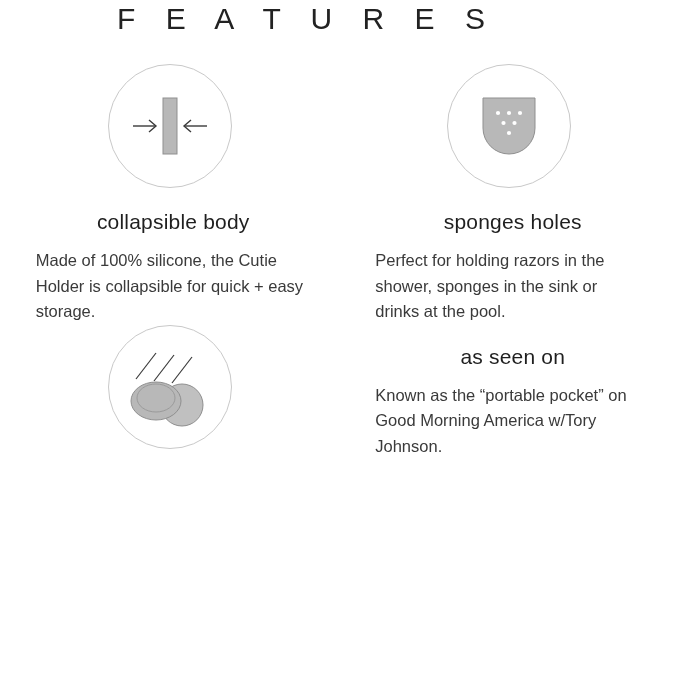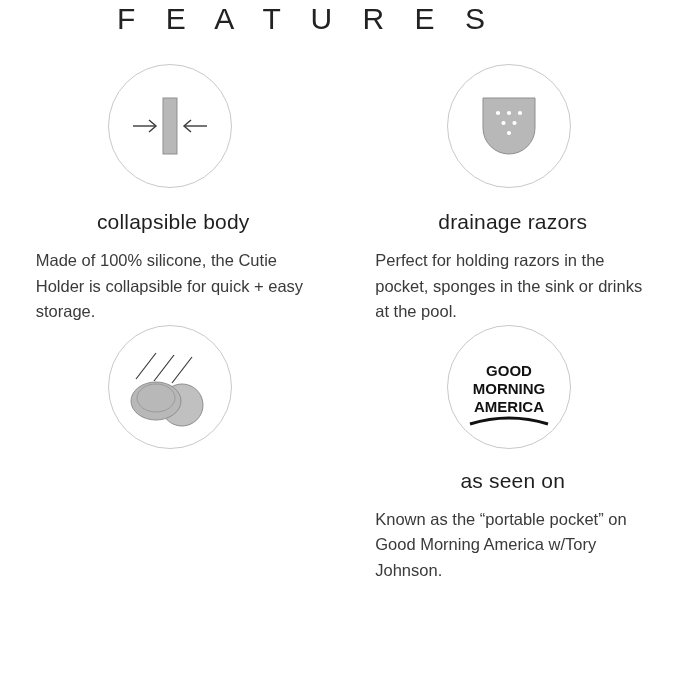--- a/index.html
+++ b/index.html
@@ -107,48 +107,38 @@
             <path d="M14 10 H66 V40 A26 26 0 0 1 14 40 Z" fill="#b8b8b8" stroke="#8f8f8f" stroke-width="1"></path>
             <circle cx="29" cy="25" r="2.1" fill="#ffffff"></circle>
             <circle cx="40" cy="25" r="2.1" fill="#ffffff"></circle>
             <circle cx="51" cy="25" r="2.1" fill="#ffffff"></circle>
             <circle cx="34.5" cy="35" r="2.1" fill="#ffffff"></circle>
             <circle cx="45.5" cy="35" r="2.1" fill="#ffffff"></circle>
             <circle cx="40" cy="45" r="2.1" fill="#ffffff"></circle>
           </svg>
         </span>
       </div>
-      <h2 class="feature-title">drainage razors</h2>
-      <p class="feature-desc">Perfect for holding razors in the pocket, sponges in the sink or drinks at the pool.</p>
+      <h2 class="feature-title">sponges holes</h2>
+      <p class="feature-desc">Perfect for holding razors in the shower, sponges in the sink or drinks at the pool.</p>
     </div>
 
     <div class="cell cell-bottom">
       <div class="icon-circle">
         <span>
           <svg width="100" height="96" viewBox="0 0 100 96">
             <line x1="16" y1="40" x2="36" y2="14" stroke="#3a3a3a" stroke-width="1.2"></line>
             <line x1="34" y1="42" x2="54" y2="16" stroke="#3a3a3a" stroke-width="1.2"></line>
             <line x1="52" y1="44" x2="72" y2="18" stroke="#3a3a3a" stroke-width="1.2"></line>
             <ellipse cx="62" cy="66" rx="21" ry="21" fill="#c0c0c0" stroke="#8f8f8f" stroke-width="1"></ellipse>
             <ellipse cx="36" cy="62" rx="25" ry="19" fill="#b8b8b8" stroke="#8f8f8f" stroke-width="1"></ellipse>
             <ellipse cx="36" cy="59" rx="19" ry="14" fill="none" stroke="#9a9a9a" stroke-width="1"></ellipse>
           </svg>
         </span>
       </div>
     </div>
 
     <div class="cell cell-bottom">
-      <div class="icon-circle">
-        <span>
-          <svg width="106" height="106" viewBox="0 0 106 106">
-            <text x="53" y="42" text-anchor="middle" font-family="Liberation Sans, sans-serif" font-size="15" font-weight="bold" fill="#111111">GOOD</text>
-            <text x="53" y="60" text-anchor="middle" font-family="Liberation Sans, sans-serif" font-size="15" font-weight="bold" fill="#111111">MORNING</text>
-            <text x="53" y="78" text-anchor="middle" font-family="Liberation Sans, sans-serif" font-size="15" font-weight="bold" fill="#111111">AMERICA</text>
-            <path d="M14 90 Q53 78 92 90" fill="none" stroke="#111111" stroke-width="3"></path>
-          </svg>
-        </span>
-      </div>
       <h2 class="feature-title">as seen on</h2>
       <p class="feature-desc">Known as the “portable pocket” on Good Morning America w/Tory Johnson.</p>
     </div>
 
   </div>
 </div>
 
 </body></html>

